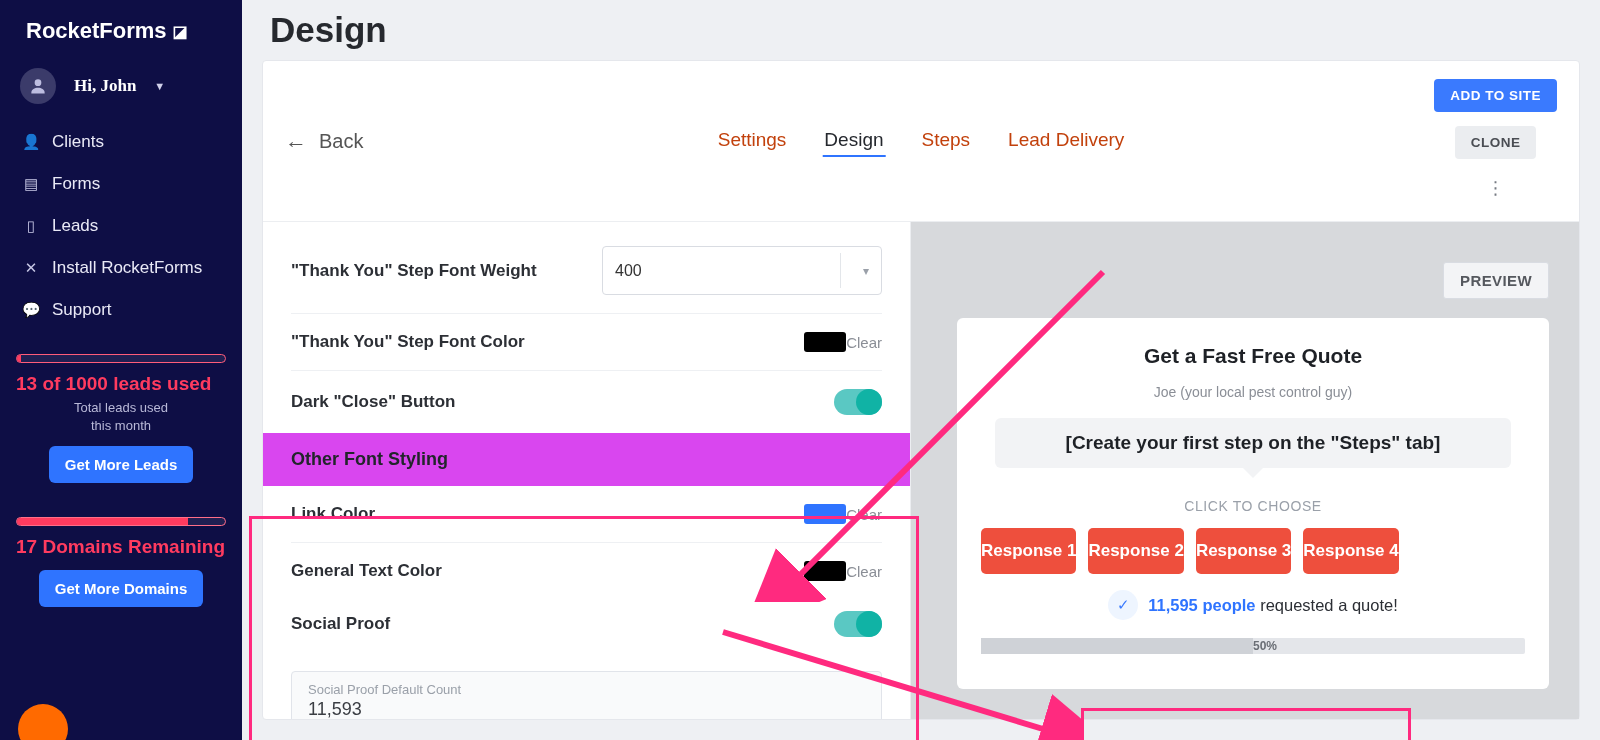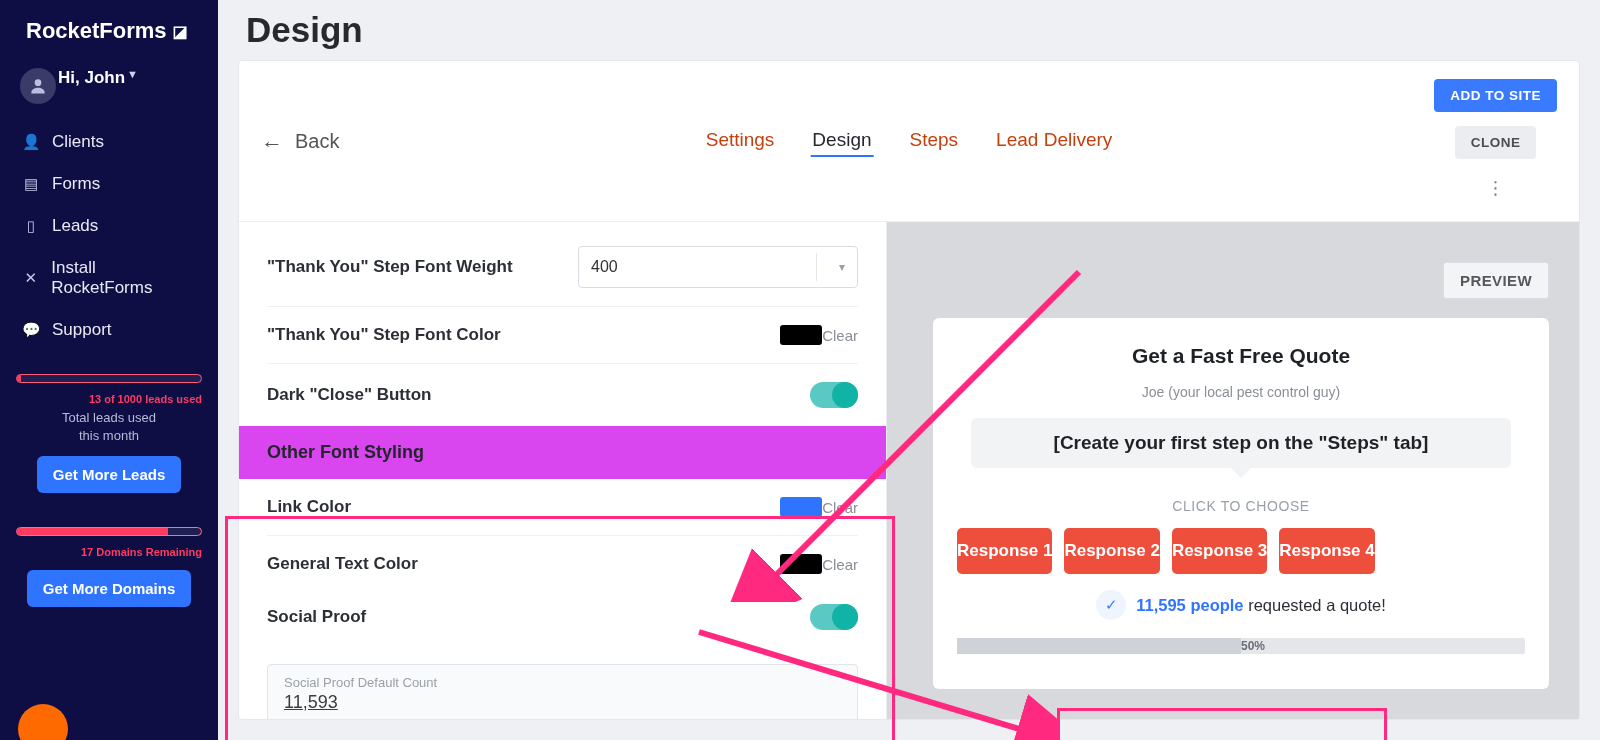--- a/index.html
+++ b/index.html
@@ -1,35 +1,35 @@
 <!DOCTYPE html>
 <html><head>
 <meta charset="utf-8">
 <style>
   * { box-sizing: border-box; margin: 0; padding: 0; }
   html, body { width: 1600px; height: 740px; font-family: -apple-system, BlinkMacSystemFont, "Segoe UI", "Helvetica Neue", Arial, sans-serif; background: #eef0f3; overflow: hidden; }
   body { display: flex; }
 
   
-  .sidebar { width: 218px; background: #0e0e45; color: #fff; display: flex; flex-direction: column; padding: 12px 16px 0 16px; flex-shrink: 0; }
+  .sidebar { width: 242px; background: #0e0e45; color: #fff; display: flex; flex-direction: column; padding: 12px 16px 0 16px; flex-shrink: 0; }
   .logo { font-size: 22px; font-weight: 700; color: #fff; display: flex; align-items: center; gap: 6px; padding: 6px 10px 18px 10px; }
   .logo .chart-glyph { font-size: 16px; }
-  .user-row { display: flex; align-items: flex-start; gap: 2px; padding: 6px 4px 18px 4px; }
+  .user-row { display: flex; align-items: center; gap: 18px; padding: 6px 4px 18px 4px; font-family: Liberation Serif, serif; }
   .avatar { width: 36px; height: 36px; border-radius: 50%; background: #3b3b6a; display: inline-flex; align-items: center; justify-content: center; color: #bdbde0; }
   .user-name { font-size: 17px; font-weight: 600; }
   .caret-down { font-size: 11px; color: #d0d0ea; }
   .nav { display: flex; flex-direction: column; gap: 2px; }
   .nav a { display: flex; align-items: center; gap: 12px; padding: 10px 6px; color: #e9e9f6; text-decoration: none; font-size: 17px; font-weight: 500; border-radius: 4px; }
   .nav a .icon { width: 18px; text-align: center; color: #c8c8e6; font-size: 15px; }
 
   .meter-block { margin-top: 24px; }
   .meter-track { height: 9px; border-radius: 5px; background: rgba(255,255,255,0.07); border: 1px solid #ff5c7a; overflow: hidden; }
   .meter-fill { height: 100%; background: #ff3b5f; }
   .meter-track.domains { border-color: #ff6e88; }
-  .meter-label { color: #ff3b5f; font-weight: 700; font-size: 11px; text-align: right; margin-top: 10px; }
+  .meter-label { color: #ff3b5f; font-weight: 700; font-size: 19px; text-align: left; margin-top: 10px; }
   .meter-sub { color: #b9b9d8; font-size: 13px; text-align: center; line-height: 1.35; margin-top: 4px; }
   .meter-btn { display: block; margin: 12px auto 0; background: #2f74ff; color: #fff; border: none; border-radius: 6px; padding: 10px 16px; font-size: 15px; font-weight: 700; cursor: pointer; }
   .meter-block + .meter-block { margin-top: 34px; }
 
   .fab { position: absolute; left: 18px; bottom: -14px; width: 50px; height: 50px; border-radius: 50%; background: #ff6a00; }
 
   
   .main { flex: 1; display: flex; flex-direction: column; min-width: 0; }
   .page-title { font-size: 35px; font-weight: 700; color: #26292e; padding: 10px 28px 4px 28px; }
 
@@ -49,36 +49,36 @@
   .card-body { flex: 1; display: flex; min-height: 0; position: relative; }
 
   
   .settings-col { width: 648px; border-right: 1px solid #eceef1; overflow: hidden; position: relative; padding-top: 6px; }
   .settings-inner { padding: 0 28px 40px 28px; }
   .setting-row { display: flex; align-items: center; justify-content: space-between; padding: 18px 0; border-bottom: 1px solid #eef0f3; }
   .setting-row.no-border { border-bottom: none; }
   .setting-label { font-size: 17px; color: #2c2f35; font-weight: 600; }
   .section-header { font-size: 18px; font-weight: 700; color: #22252b; background: #d946ef; margin: 0 -28px; padding: 16px 28px; }
 
-  .select-box { width: 280px; height: 42px; border: 1px solid #d9dce2; border-radius: 4px; display: flex; align-items: center; padding: 0 12px; font-size: 16px; color: #333; position: relative; }
+  .select-box { width: 280px; height: 49px; border: 1px solid #d9dce2; border-radius: 4px; display: flex; align-items: center; padding: 0 12px; font-size: 16px; color: #333; position: relative; }
   .select-box .sep { position: absolute; right: 40px; top: 6px; bottom: 6px; width: 1px; background: #e3e6ea; }
   .select-box .dd { position: absolute; right: 12px; color: #9aa0a9; font-size: 12px; }
 
   .color-clear-group { display: flex; align-items: center; }
   .color-swatch { width: 42px; height: 20px; border-radius: 3px; }
   .clear-link { color: #8a8e96; font-size: 15px; cursor: pointer; }
 
   .toggle { width: 48px; height: 26px; border-radius: 14px; position: relative; cursor: pointer; }
   .toggle.on { background: #5ac8c3; }
   .toggle .knob { position: absolute; top: 0; width: 26px; height: 26px; border-radius: 50%; background: #10b3a5; }
   .toggle.on .knob { right: 0; }
 
   .float-input { border: 1px solid #d9dce2; border-radius: 4px; padding: 10px 16px 8px 16px; margin-top: 16px; background:#fff; }
   .float-input .fl-label { font-size: 13px; color: #9aa0a9; }
-  .float-input .fl-value { font-size: 18px; color: #3a3d43; margin-top: 2px; font-weight: 400; text-decoration: underline; }
+  .float-input .fl-value { font-size: 18px; color: #3a3d43; margin-top: 2px; font-weight: 400; }
   .float-input.hl { background: #f9fafb; border-color: #e1e4ea; }
 
   
   .preview-col { flex: 1; background: #d7d9dc; position: relative; }
   .preview-btn { position: absolute; right: 30px; top: 40px; background: #f3f4f6; border: 1px solid #d9dce2; color: #55585e; font-size: 15px; font-weight: 600; letter-spacing: .4px; padding: 9px 16px; border-radius: 3px; cursor: pointer; text-align: right; }
 
   .form-preview { position: absolute; left: 46px; right: 30px; top: 96px; bottom: 30px; background: #fff; border-radius: 6px; padding: 26px 24px 20px 24px; text-align: center; }
   .fp-title { font-size: 21px; font-weight: 700; color: #1e2126; }
   .fp-sub { font-size: 14px; color: #8a8e96; margin-top: 16px; }
   .fp-step-placeholder { background: #f2f3f5; border-radius: 6px; padding: 14px 20px; font-size: 19px; font-weight: 700; color: #1e2126; margin: 18px 14px 0 14px; position: relative; }

